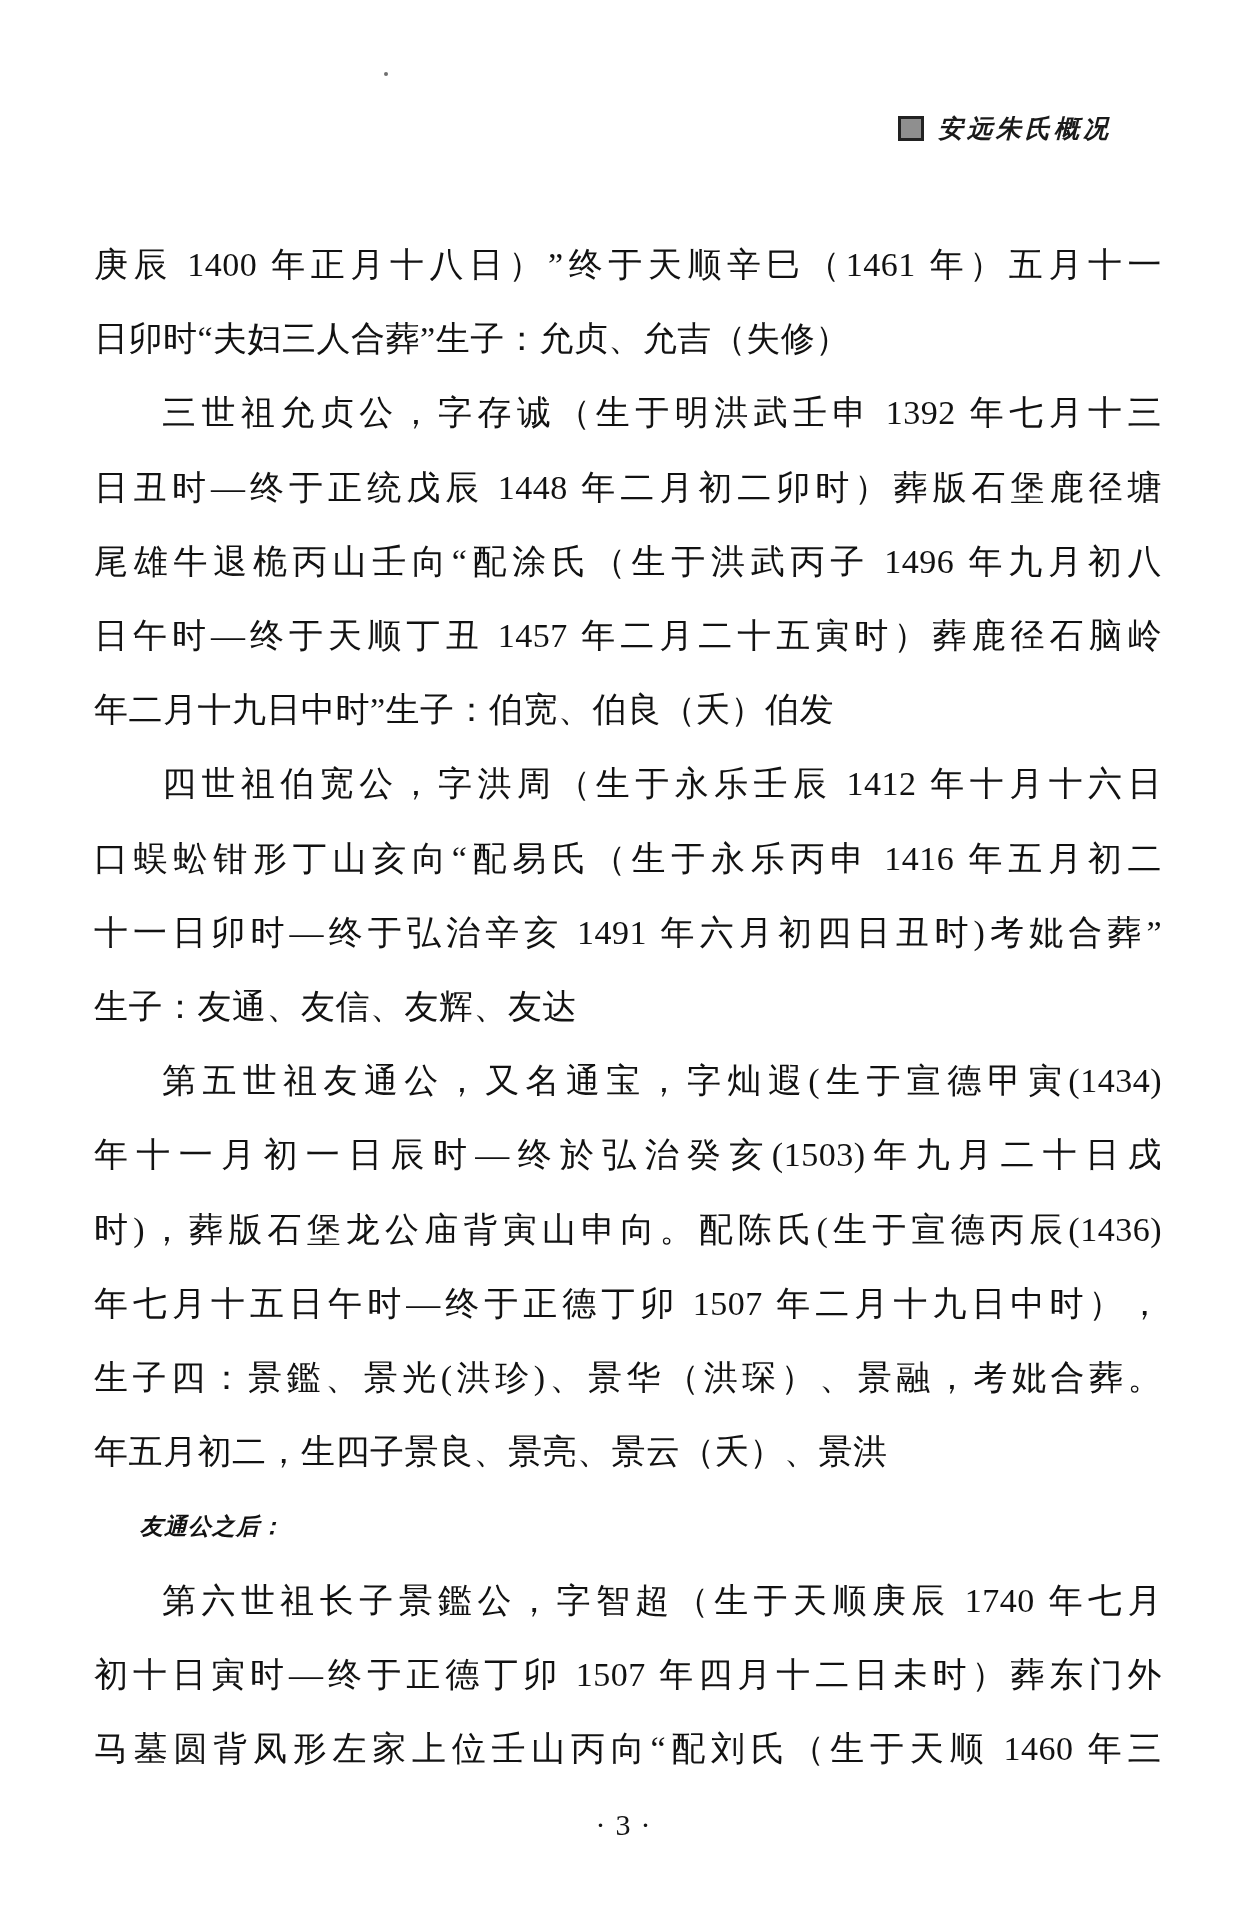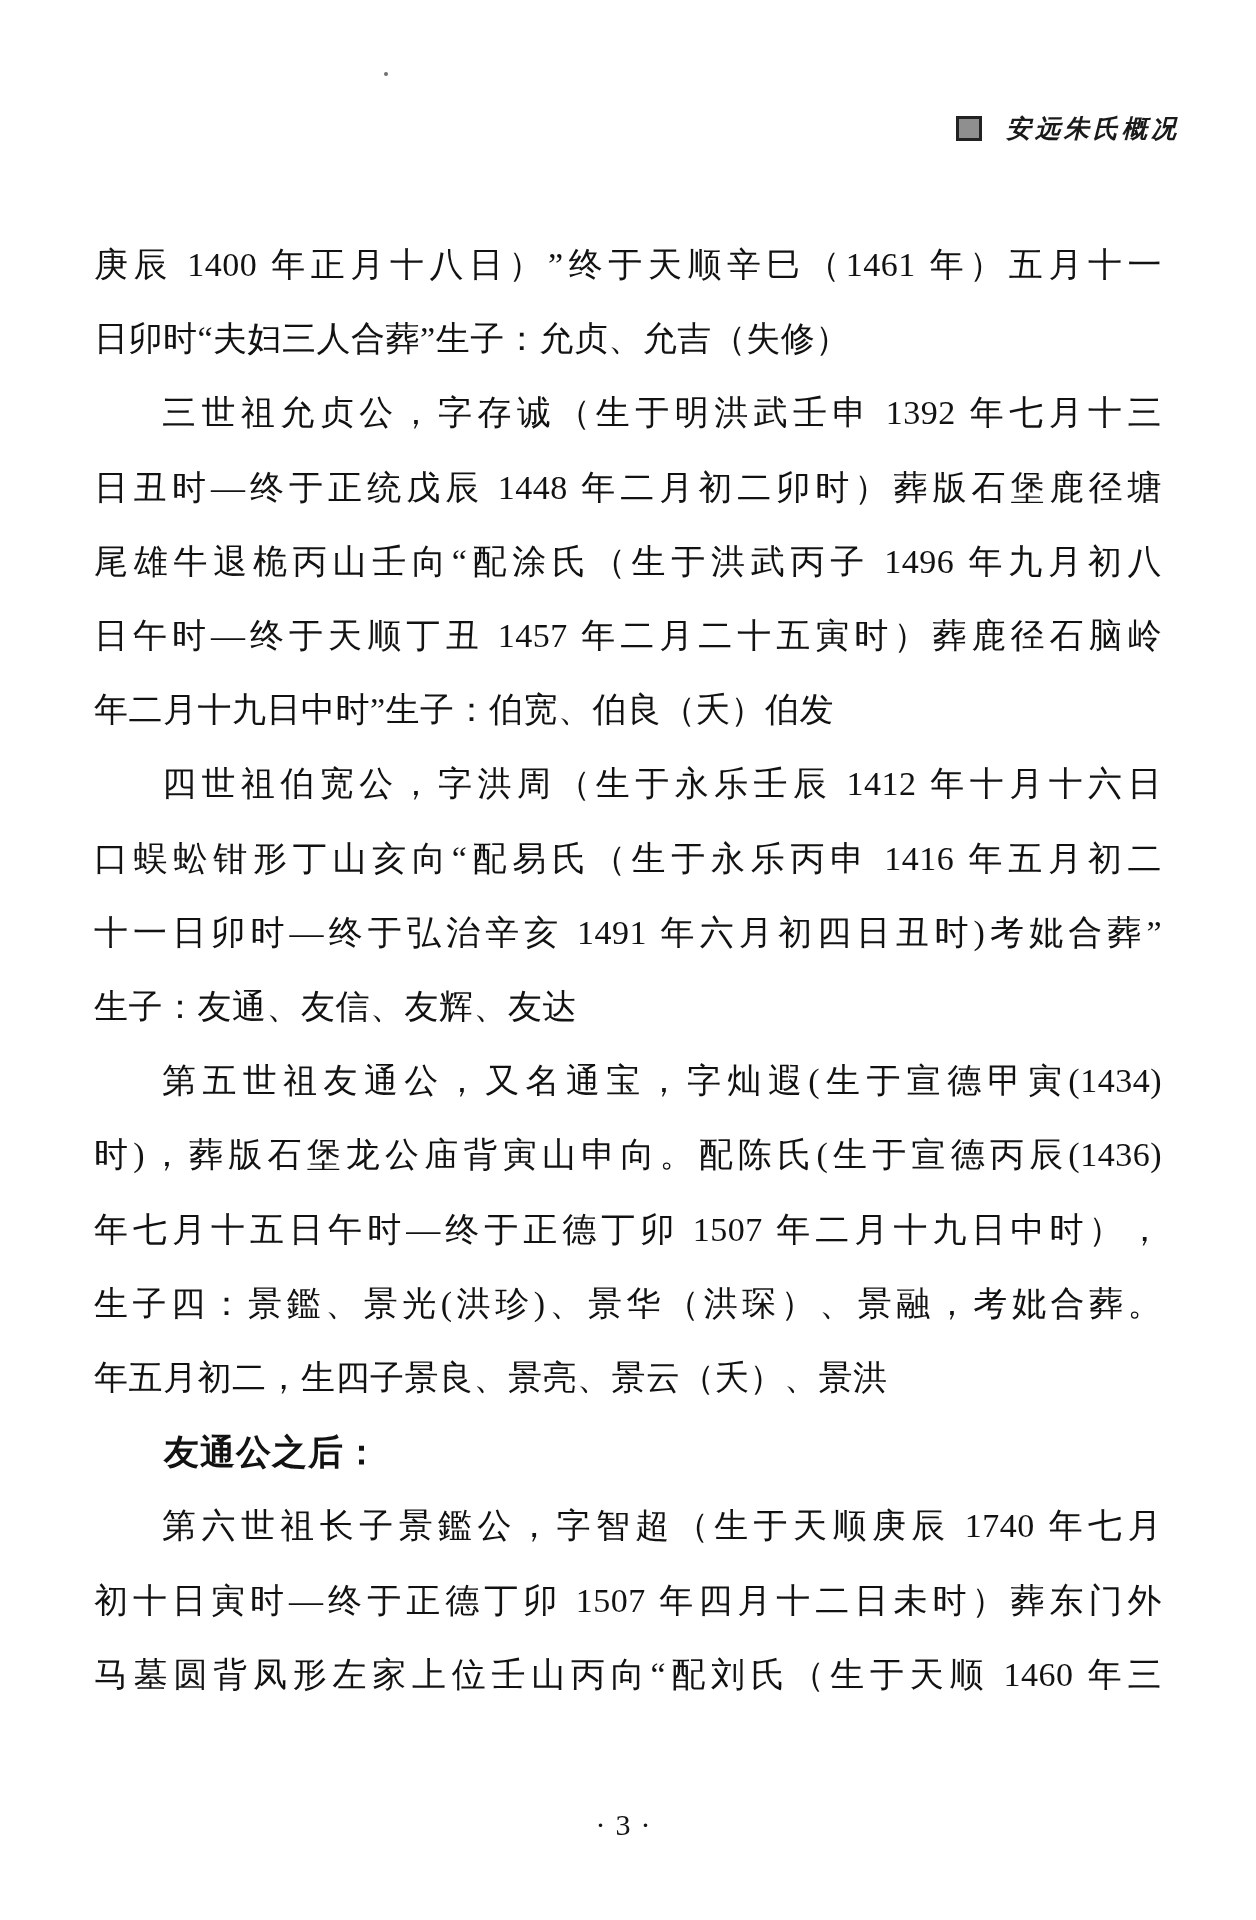--- a/index.html
+++ b/index.html
@@ -6,22 +6,22 @@
   body {
     width:1256px; height:1920px;
     background:#ffffff;
     position:relative;
     font-family:"Liberation Serif","DejaVu Serif",serif;
     color:#111111;
     overflow:hidden;
   }
   
   .header {
-    position:absolute; top:112px; left:956px;
-    display:flex; align-items:center; gap:24px;
+    position:absolute; top:112px; left:898px;
+    display:flex; align-items:center; gap:14px;
     white-space:nowrap;
     justify-content:space-between;
   }
   .hicon {
     width:20px; height:19px;
     background:#8f8f8f;
     border:3px solid #222222;
     box-sizing:content-box;
     display:inline-block;
   }
@@ -51,22 +51,23 @@
     line-height:66.2px;
     text-align:justify;
     letter-spacing:0.5px;
     color:#121212;
   }
   .page-body p.fill { text-align-last:justify; }
   .page-body p.indent { text-indent:2em; }
   .page-body p.head {
     font-family:"Liberation Sans","DejaVu Sans",sans-serif;
     font-weight:700;
-    font-size:35px;
+    font-size:23px;
     letter-spacing:1px;
+    font-style:italic;
   }
   
   .footer {
     position:absolute;
     left:0; right:0;
     top:1808px;
     text-align:center;
     font-size:30px;
     letter-spacing:10px;
     color:#151515;
@@ -88,20 +89,21 @@
   <p class="indent fill">三世祖允贞公，字存诚（生于明洪武壬申 1392 年七月十三</p>
   <p class="fill">日丑时—终于正统戊辰 1448 年二月初二卯时）葬版石堡鹿径塘</p>
   <p class="fill">尾雄牛退桅丙山壬向“配涂氏（生于洪武丙子 1496 年九月初八</p>
   <p class="fill">日午时—终于天顺丁丑 1457 年二月二十五寅时）葬鹿径石脑岭</p>
   <p>年二月十九日中时”生子：伯宽、伯良（夭）伯发</p>
   <p class="indent fill">四世祖伯宽公，字洪周（生于永乐壬辰 1412 年十月十六日</p>
   <p class="fill">口蜈蚣钳形丁山亥向“配易氏（生于永乐丙申 1416 年五月初二</p>
   <p class="fill">十一日卯时—终于弘治辛亥 1491 年六月初四日丑时)考妣合葬”</p>
   <p>生子：友通、友信、友辉、友达</p>
   <p class="indent fill">第五世祖友通公，又名通宝，字灿遐(生于宣德甲寅(1434)</p>
+  <p class="fill">年十一月初一日辰时—终於弘治癸亥(1503)年九月二十日戌</p>
   <p class="fill">时)，葬版石堡龙公庙背寅山申向。配陈氏(生于宣德丙辰(1436)</p>
   <p class="fill">年七月十五日午时—终于正德丁卯 1507 年二月十九日中时），</p>
   <p class="fill">生子四：景鑑、景光(洪珍)、景华（洪琛）、景融，考妣合葬。</p>
   <p>年五月初二，生四子景良、景亮、景云（夭）、景洪</p>
   <p class="indent head">友通公之后：</p>
   <p class="indent fill">第六世祖长子景鑑公，字智超（生于天顺庚辰 1740 年七月</p>
   <p class="fill">初十日寅时—终于正德丁卯 1507 年四月十二日未时）葬东门外</p>
   <p class="fill">马墓圆背凤形左家上位壬山丙向“配刘氏（生于天顺 1460 年三</p>
 </div>
 

